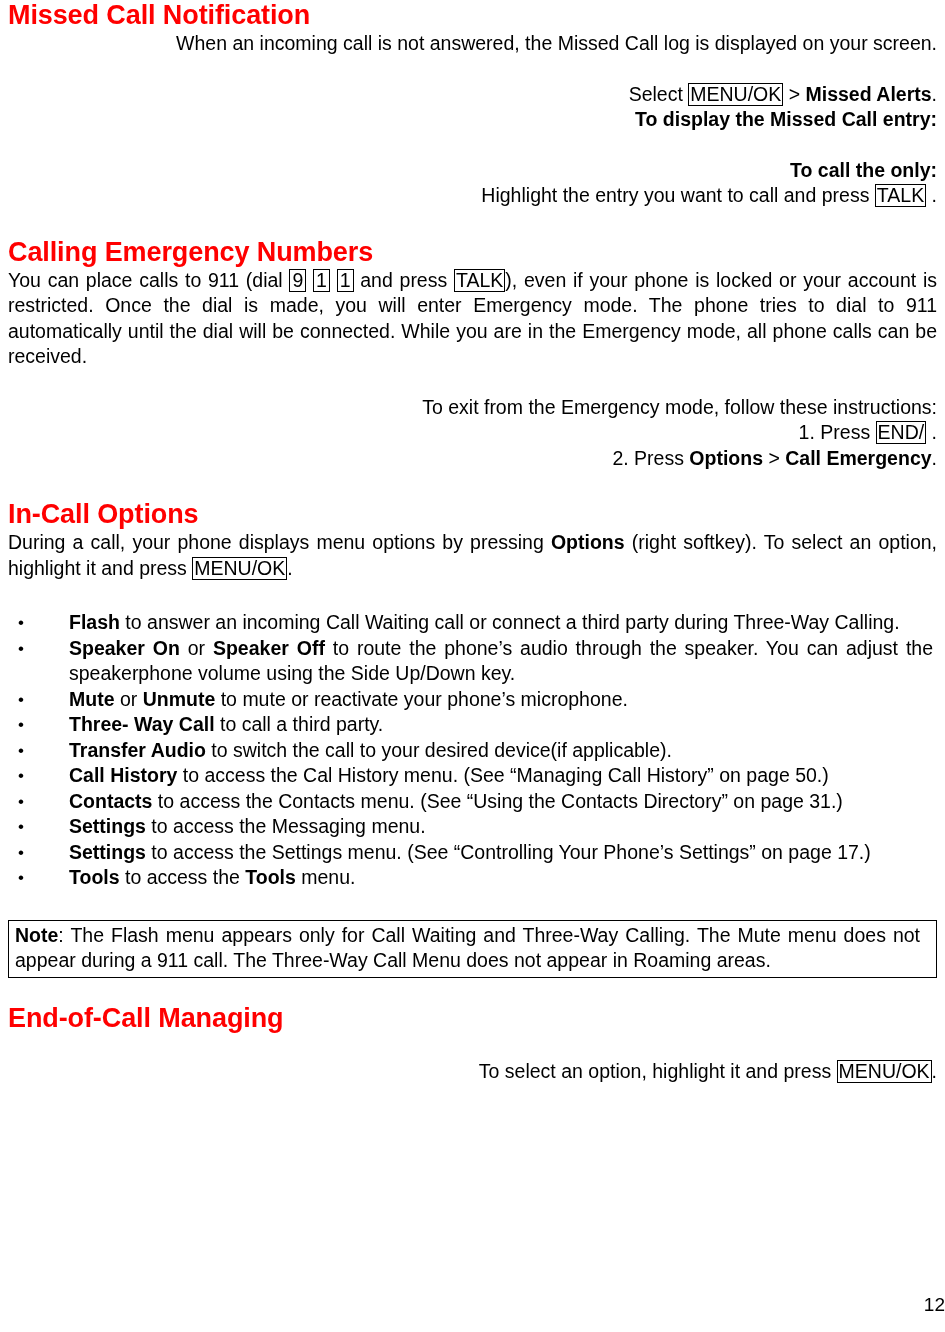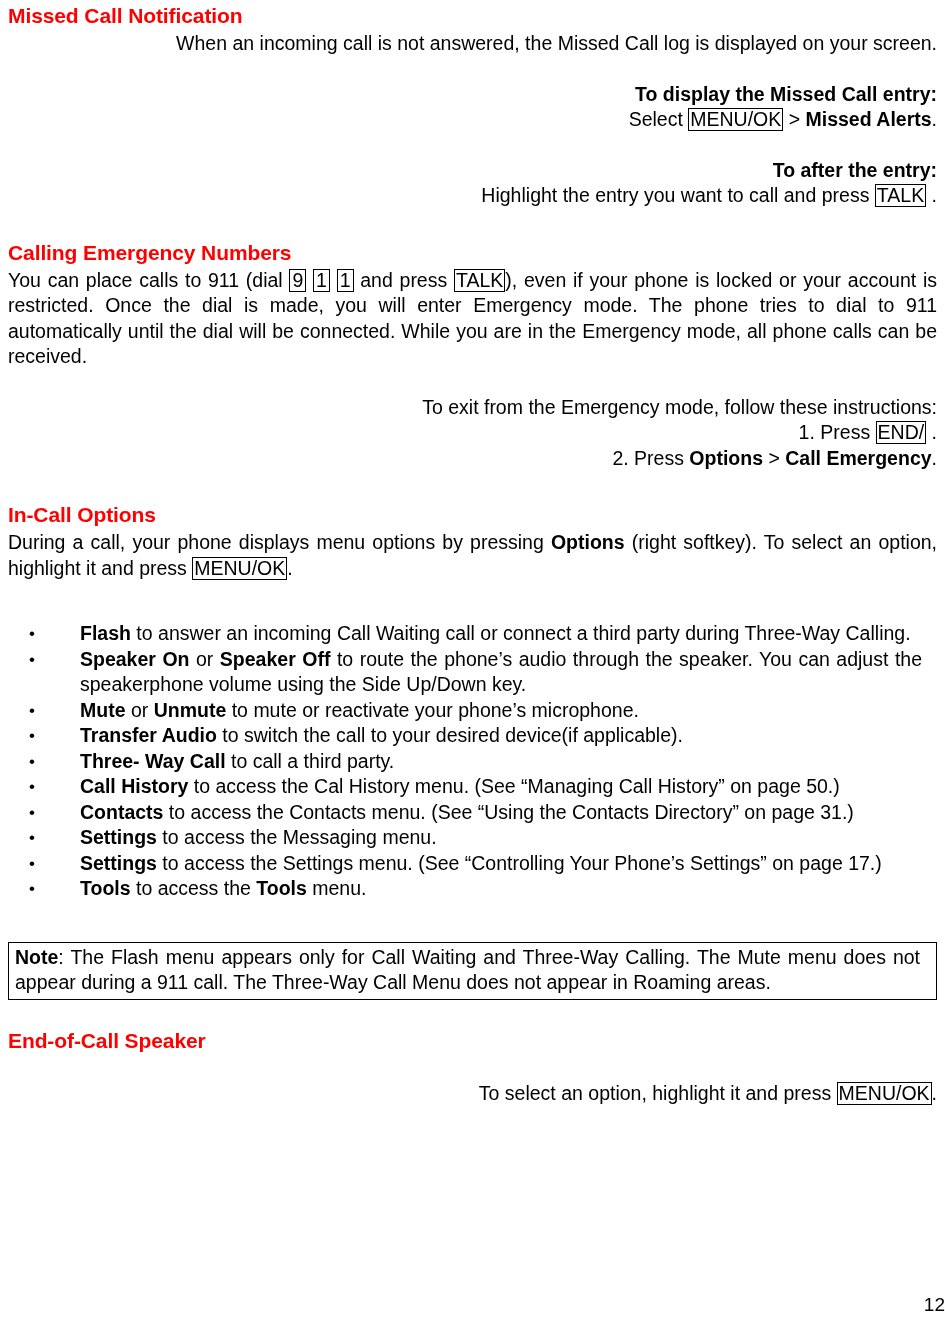--- a/index.html
+++ b/index.html
@@ -20,21 +20,21 @@
   }
   .page {
     position: relative;
     width: 945px;
     height: 1332px;
     box-sizing: border-box;
     padding: 0px 8px 0px 8px;
   }
   h1.section-title {
     color: #FF0000;
-    font-size: 21px;
+    font-size: 27px;
     line-height: 31px;
     font-weight: bold;
     margin: 0;
     padding: 0;
     letter-spacing: -0.1px;
   }
   p.body {
     margin: 0;
     padding: 0;
     text-align: justify;
@@ -56,21 +56,21 @@
     line-height: 21px;
     margin: 0 0px;
     vertical-align: baseline;
     white-space: nowrap;
   }
   .key.digit {
     padding: 0px 2px;
   }
   ul.opts {
     list-style: none;
-    margin: 15px;
+    margin: 4px;
     padding: 0;
   }
   ul.opts > li {
     position: relative;
     padding-left: 57px;
     margin: 0;
     text-align: justify;
     text-justify: inter-word;
   }
   ul.opts > li::before {
@@ -104,30 +104,30 @@
 
 <div class="page">
 
   <h1 class="section-title">Missed Call Notification</h1>
 
   <p class="body left">When an incoming call is not answered, the Missed Call log is displayed on your screen.</p>
 
   <div class="spacer-md"></div>
 
   <p class="body left">
+    <span>Select </span><span class="key">MENU/OK</span><span> &gt; </span><span class="lead">Missed Alerts</span><span>.</span>
+  </p>
+  <p class="body left">
     <span class="lead">To display the Missed Call entry:</span>
   </p>
-  <p class="body left">
-    <span>Select </span><span class="key">MENU/OK</span><span> &gt; </span><span class="lead">Missed Alerts</span><span>.</span>
-  </p>
-
-  <div class="spacer-md"></div>
-
-  <p class="body left">
-    <span class="lead">To after the entry:</span>
+
+  <div class="spacer-md"></div>
+
+  <p class="body left">
+    <span class="lead">To call the only:</span>
   </p>
   <p class="body left">
     <span>Highlight the entry you want to call and press </span><span class="key">TALK</span><span> .</span>
   </p>
 
   <div class="spacer-lg"></div>
 
   <h1 class="section-title">Calling Emergency Numbers</h1>
 
   <p class="body">
@@ -160,24 +160,24 @@
     <li>
       <span class="lead">Flash</span><span> to answer an incoming Call Waiting call or connect a third party during Three-Way Calling.</span>
     </li>
     <li>
       <span class="lead">Speaker On</span><span> or </span><span class="lead">Speaker Off</span><span> to route the phone’s audio through the speaker. You can adjust the speakerphone volume using the Side Up/Down key.</span>
     </li>
     <li>
       <span class="lead">Mute</span><span> or </span><span class="lead">Unmute</span><span> to mute or reactivate your phone’s microphone.</span>
     </li>
     <li>
+      <span class="lead">Three- Way Call</span><span> to call a third party.</span>
+    </li>
+    <li>
       <span class="lead nowrap">Transfer  Audio</span><span> to switch the call to your desired device(if applicable).</span>
-    </li>
-    <li>
-      <span class="lead">Three- Way Call</span><span> to call a third party.</span>
     </li>
     <li>
       <span class="lead">Call History</span><span> to access the Cal History menu. (See “Managing Call History” on page 50.)</span>
     </li>
     <li>
       <span class="lead">Contacts</span><span> to access the Contacts menu. (See “Using the Contacts Directory” on page 31.)</span>
     </li>
     <li>
       <span class="lead">Settings</span><span> to access the Messaging menu.</span>
     </li>
@@ -190,21 +190,21 @@
   </ul>
 
   <div class="spacer-md"></div>
 
   <div class="note-box">
     <span class="lead">Note</span><span>: The Flash menu appears only for Call Waiting and Three-Way Calling. The Mute menu does not appear during a 911 call. The Three-Way Call Menu does not appear in Roaming areas.</span>
   </div>
 
   <div class="spacer-md"></div>
 
-  <h1 class="section-title">End-of-Call Speaker</h1>
+  <h1 class="section-title">End-of-Call Managing</h1>
 
 
   <div class="spacer-md"></div>
 
   <p class="body left">
     <span>To select an option, highlight it and press </span><span class="key">MENU/OK</span><span>.</span>
   </p>
 
   <div class="page-number">12</div>
 

